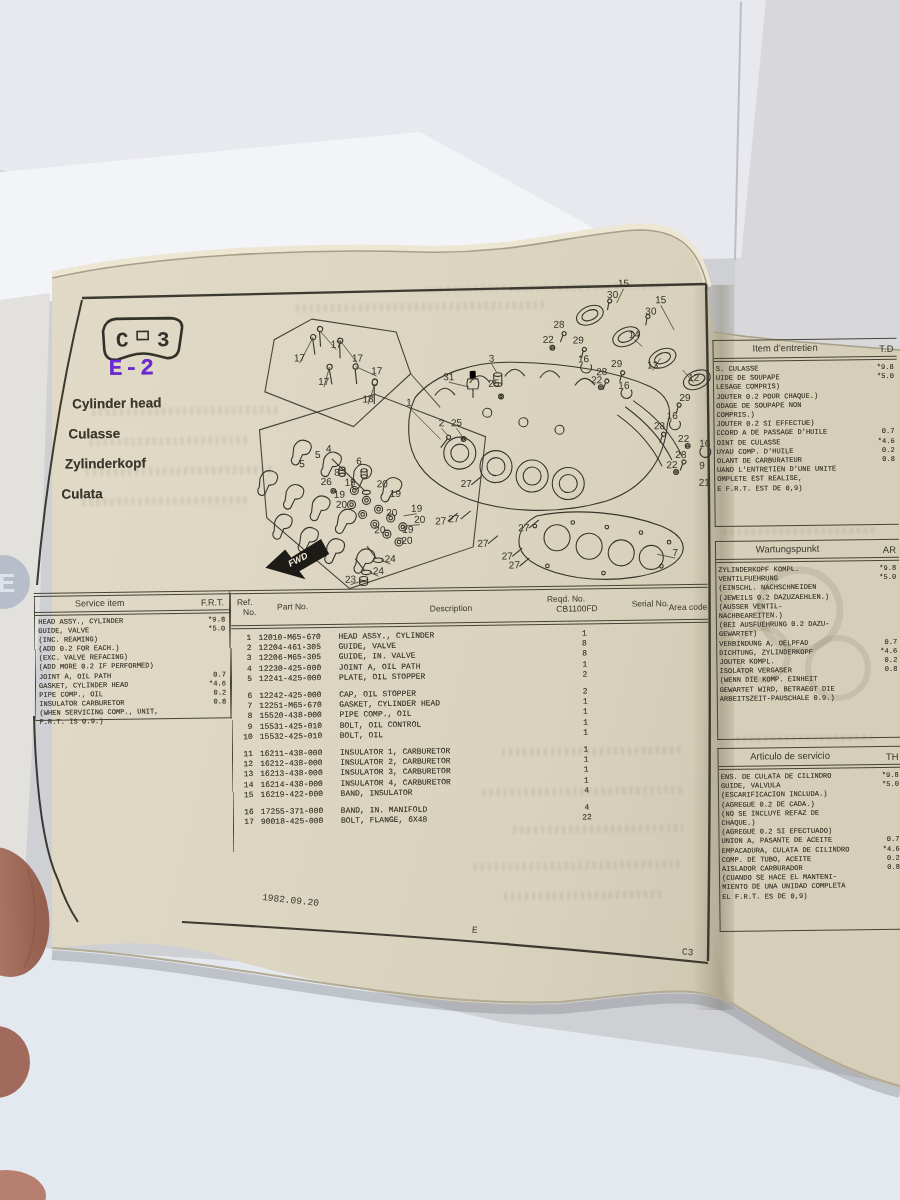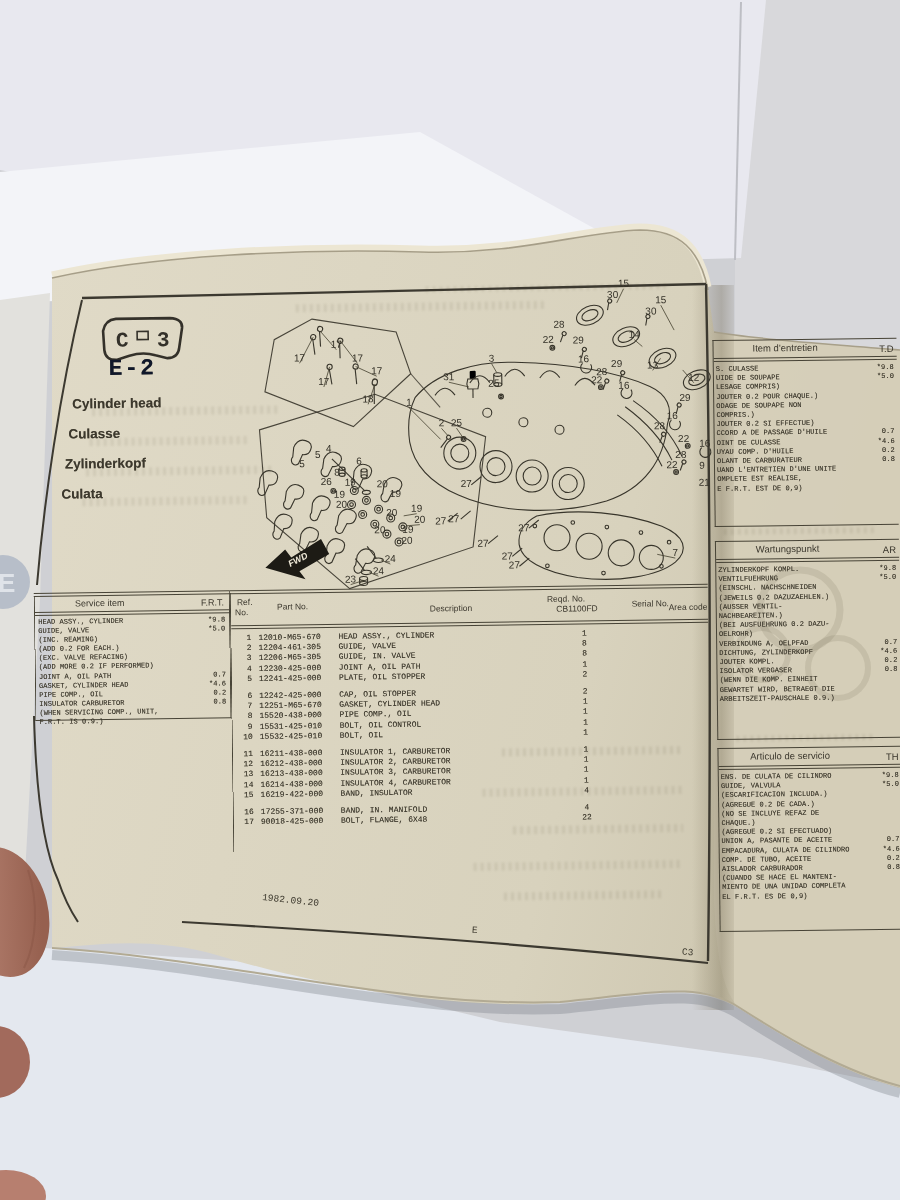--- a/index.html
+++ b/index.html
@@ -10,41 +10,41 @@
   #left-content{position:absolute;left:0;top:0;width:900px;height:1200px;
       transform:rotate(-0.8deg);transform-origin:395px 610px;z-index:2}
   #right-content{position:absolute;left:0;top:0;width:900px;height:1200px;
       transform:rotate(-0.7deg);transform-origin:800px 630px;z-index:2}
   #footer-layer{position:absolute;left:0;top:0;width:900px;height:1200px;z-index:3}
   .ink{color:#3c382d;text-shadow:0 0 .4px rgba(60,55,40,.55)}
 
   
   #badge{left:100px;top:312px;width:92px;height:48px}
   #page-code{left:112px;top:352px;font:bold 23px "Liberation Mono",monospace;
-      letter-spacing:2px;color:#0f172a;text-shadow:0 0 .5px rgba(50,45,35,.6)}
+      letter-spacing:2px;color:#6d28d9;text-shadow:0 0 .5px rgba(50,45,35,.6)}
   .ptitle{font-weight:bold;font-size:13.5px;white-space:nowrap}
 
   
   #svc{left:34px;top:588px;width:196px;height:128px;
       border:1.6px solid #474336;border-top:4px double #474336;box-sizing:border-box}
   .svc-head{height:15px;border-bottom:4px double #474336;
       font-size:9px;position:relative}
   .svc-head .h-item{position:absolute;left:40px;top:2px}
   .svc-head .h-frt{position:absolute;right:5px;top:3px}
   .svc-body{padding:2px 0 0 3px}
   .svc-row{position:relative;font-family:"Liberation Mono",monospace;
       font-size:7.1px;line-height:9.1px;white-space:nowrap}
   .svc-row .sv{position:absolute;right:4px;top:0}
 
   
   #pt{left:230px;top:588px;width:478px;height:262px;
       border-left:1.6px solid #474336;border-top:4px double #474336;box-sizing:border-box}
   .pt-head{height:31px;border-bottom:4px double #474336;position:relative;font-size:8.5px}
   .pt-head span{position:absolute;white-space:nowrap}
-  .ph-ref1{left:6px;top:3px}.ph-ref2{left:4px;top:13px}
+  .ph-ref1{left:6px;top:3px}.ph-ref2{left:12px;top:13px}
   .ph-part{left:46px;top:8px}
   .ph-desc{left:150px;top:12px;width:140px;text-align:center}
   .ph-reqd1{left:316px;top:4px;width:60px;text-align:left}
   .ph-reqd2{left:316px;top:14px;width:60px;text-align:center}
   .ph-ser{left:378px;top:10px;width:60px;text-align:right}
   .ph-area{left:436px;top:14px;width:42px;text-align:center}
   .pt-body{padding-top:4px}
   .pt-row{display:flex;font-family:"Liberation Mono",monospace;
       font-size:8px;line-height:10.2px;white-space:nowrap}
   .row-gap{margin-top:7px}
@@ -832,21 +832,21 @@
           <span> NACHBEAREITEN.)</span>
           <span class="lv"></span>
         </div>
 
         <div class="lt-row">
           <span>(BEI AUSFUEHRUNG 0.2 DAZU-</span>
           <span class="lv"></span>
         </div>
 
         <div class="lt-row">
-          <span>OELROHR)</span>
+          <span>GEWARTET)</span>
           <span class="lv"></span>
         </div>
 
         <div class="lt-row">
           <span>VERBINDUNG A, OELPFAD</span>
           <span class="lv">0.7</span>
         </div>
 
         <div class="lt-row">
           <span>DICHTUNG, ZYLINDERKOPF</span>

